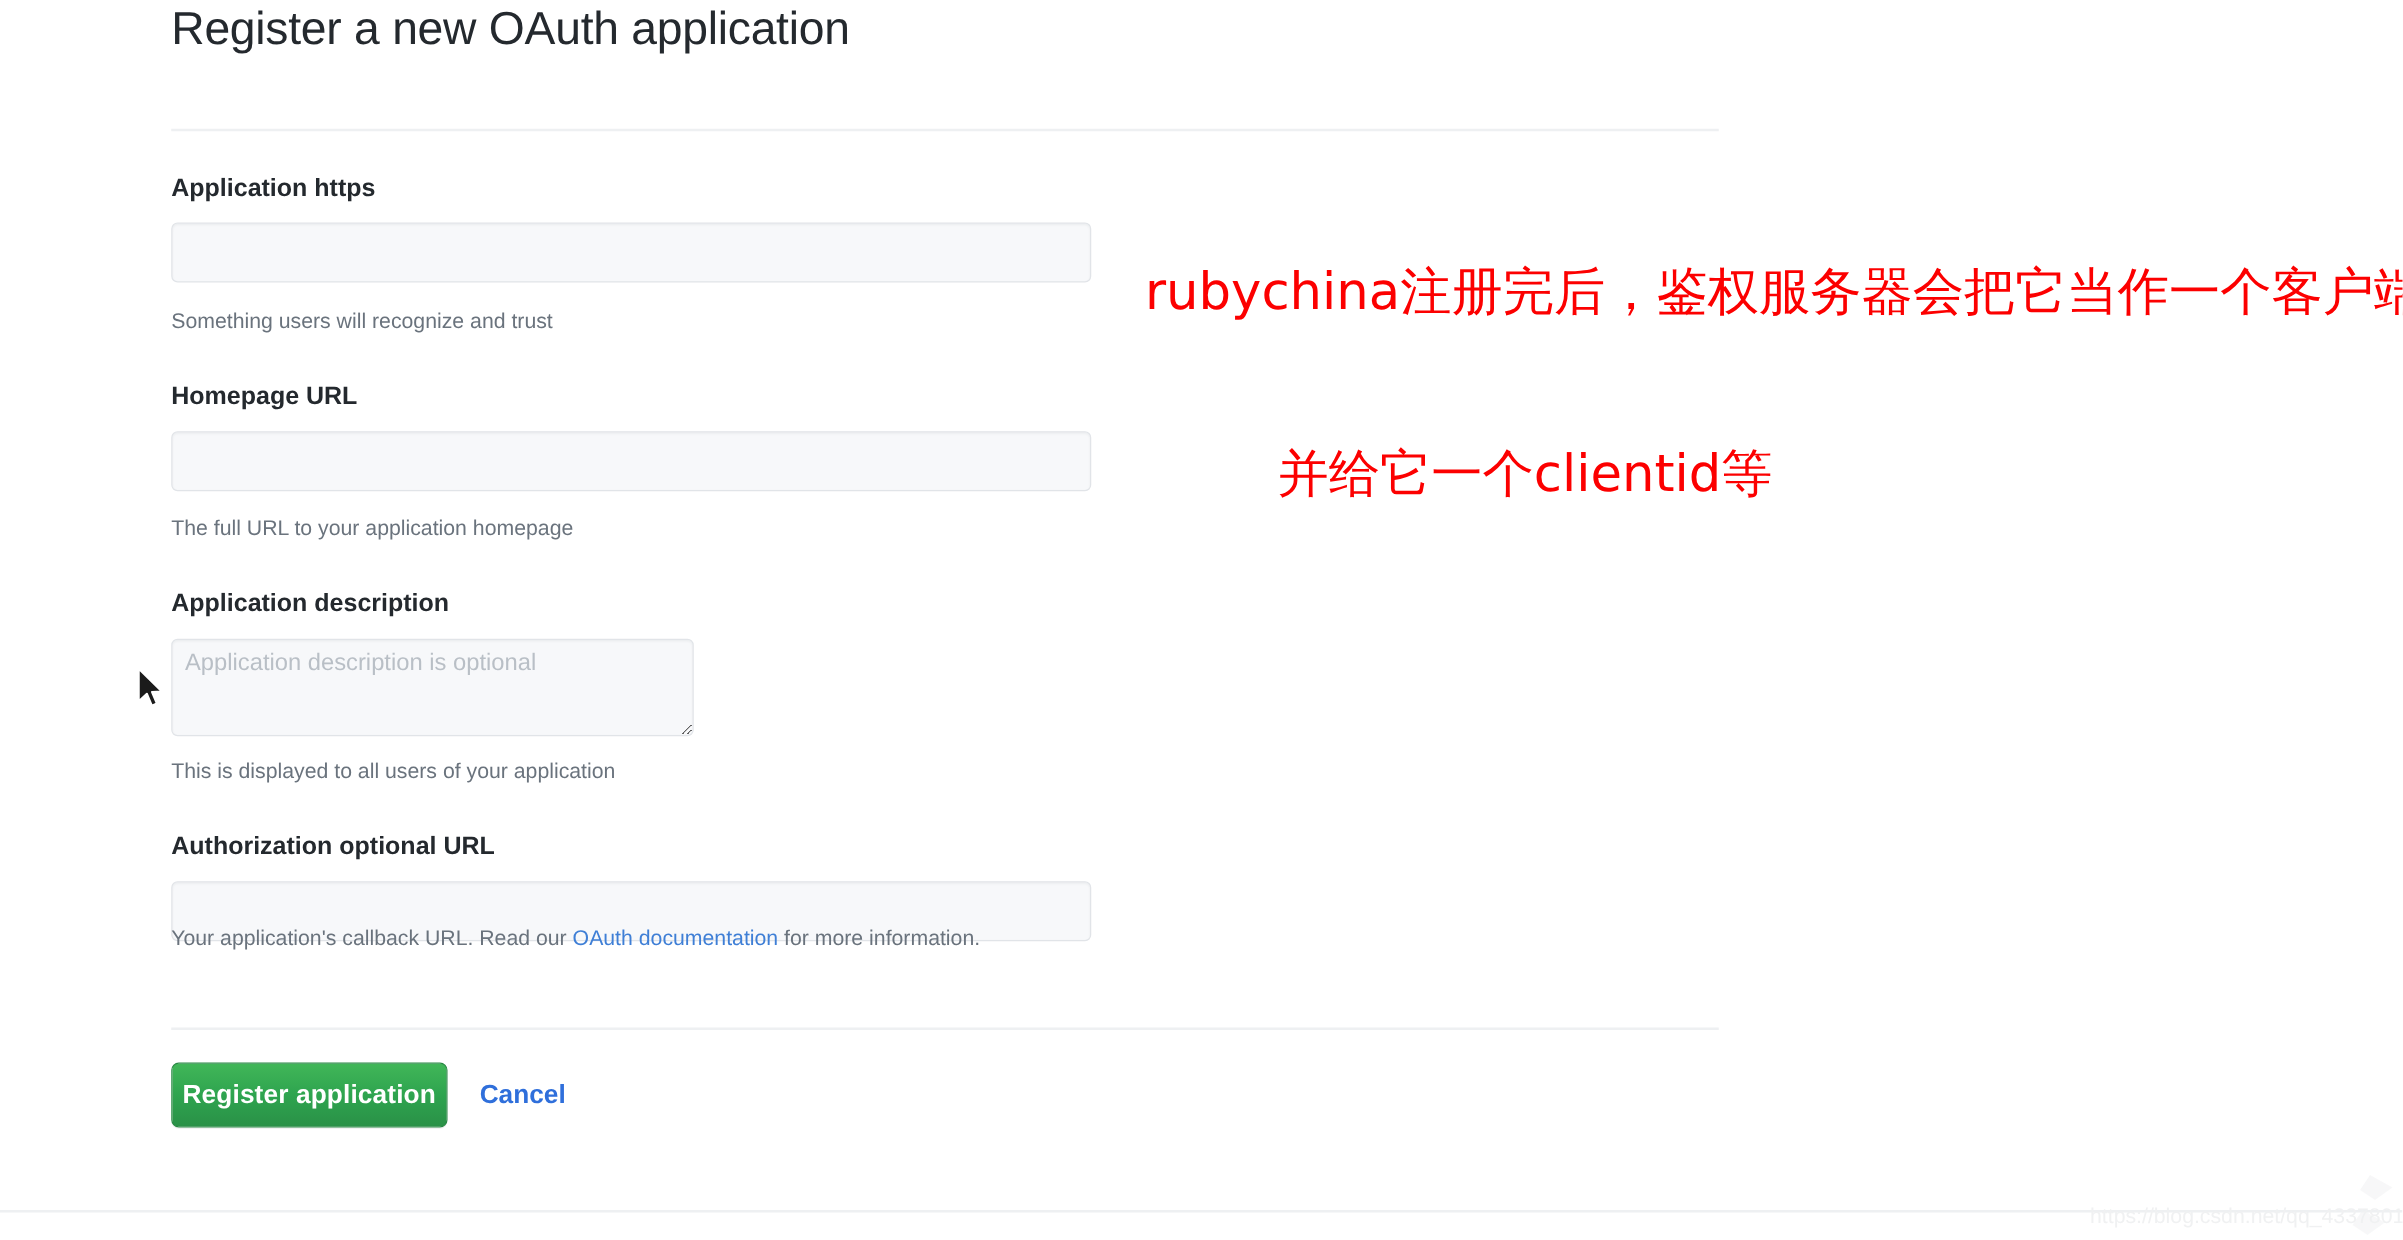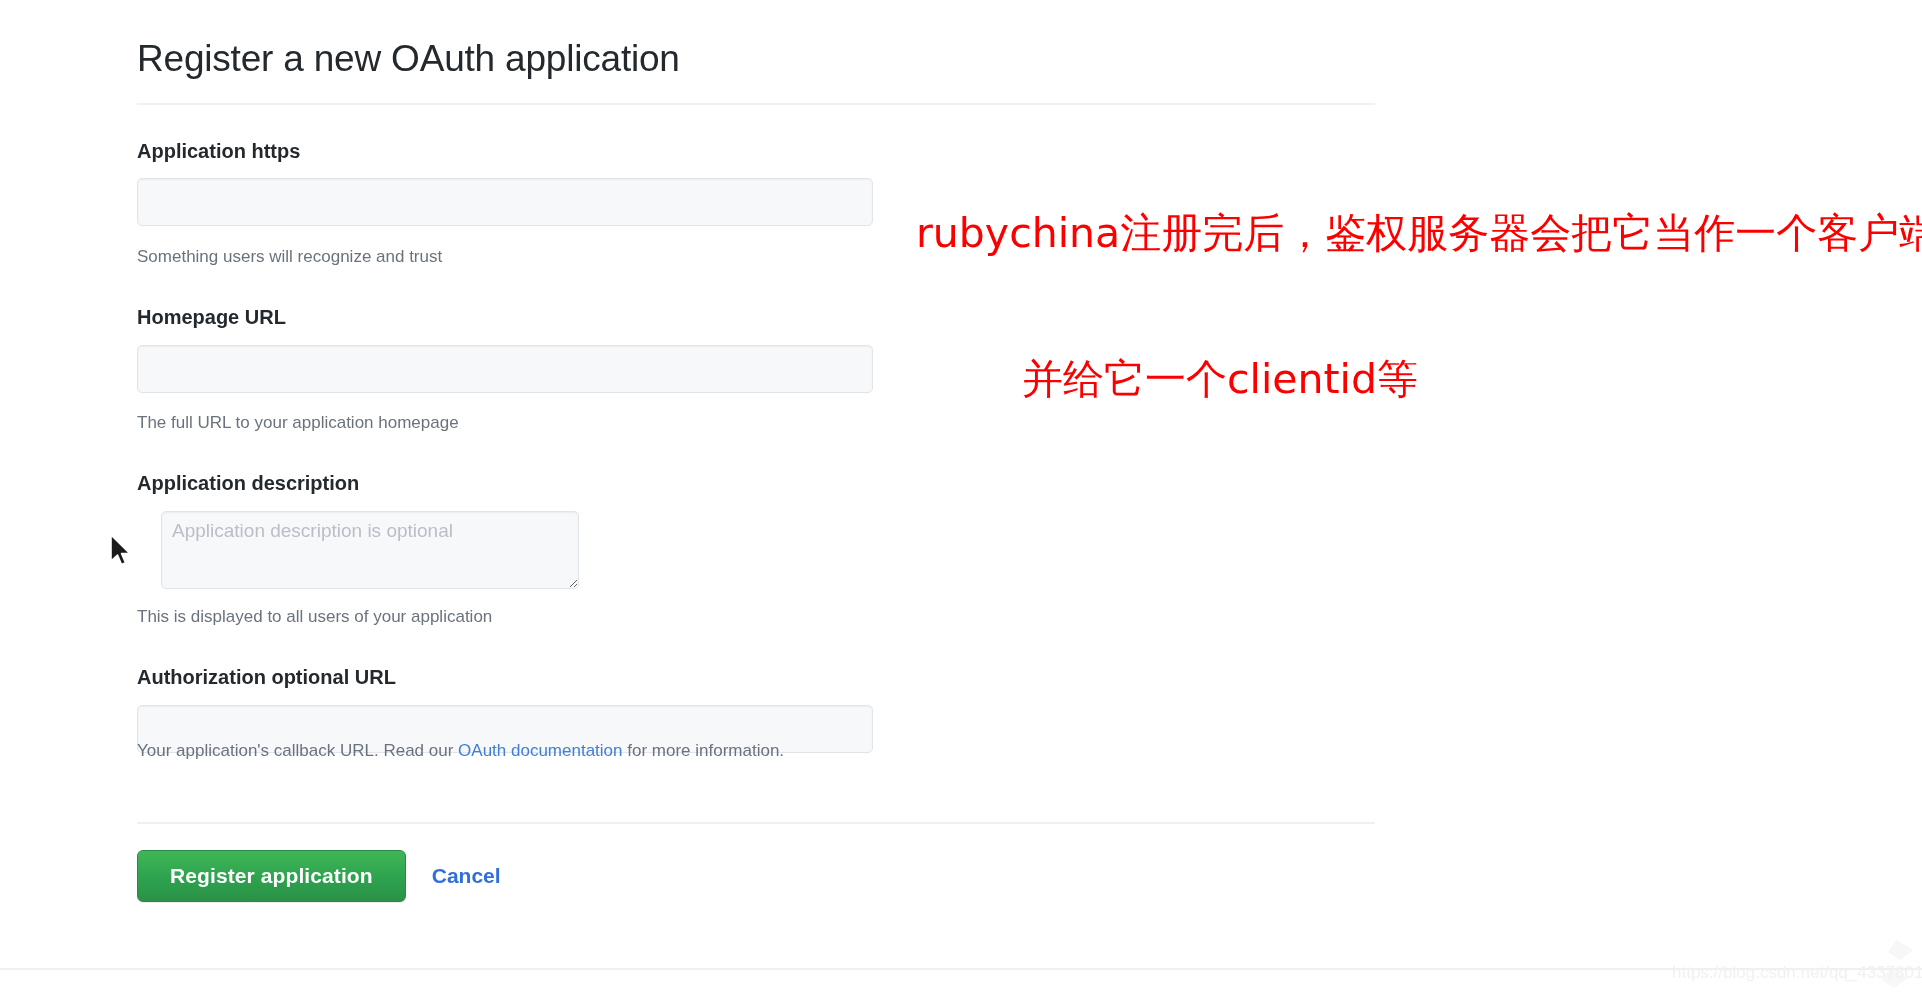--- a/index.html
+++ b/index.html
@@ -23,21 +23,20 @@
     top: 0px;
     width: 1240px;
   }
 
   .page-title {
     font-size: 37px;
     font-weight: 400;
     color: #24292e;
     letter-spacing: -0.2px;
     margin: 0;
-    padding-top: 36px;
     line-height: 1.25;
   }
 
   .rule {
     height: 1px;
     background: #eaecef;
     border: 0;
     margin: 0;
   }
   #title-rule {
@@ -108,21 +107,20 @@
     border: 1px solid #e1e4e8;
     border-radius: 5px;
     box-shadow: inset 0 1px 2px rgba(27,31,35,0.055);
     font-family: inherit;
     font-size: 19px;
     color: #24292e;
     padding: 8px 10px;
     outline: none;
     resize: both;
     overflow: hidden;
-    margin-left: 24px;
   }
   .text-area::placeholder { color: #b9bfc6; }
   .text-input::placeholder { color: #b9bfc6; }
 
   
   #lbl-app-name      { position:absolute; left:137px; top:139px; }
   #in-app-name       { position:absolute; left:137px; top:178px; }
   #note-app-name     { position:absolute; left:137px; top:246px; }
 
   #lbl-homepage      { position:absolute; left:137px; top:305px; }
@@ -136,21 +134,21 @@
   #lbl-callback      { position:absolute; left:137px; top:665px; }
   #in-callback       { position:absolute; left:137px; top:705px; }
   #note-callback     { position:absolute; left:137px; top:740px; }
 
   
   #actions { position:absolute; left:137px; top:850px; display:flex; align-items:center; gap:26px; }
 
   .btn-primary {
     box-sizing: border-box;
     height: 52px;
-    padding: 0 32px;
+    padding: 0 8px;
     background: linear-gradient(180deg,#41b658 0%,#2ea44f 50%,#2a9147 100%);
     border: 1px solid #2a8a45;
     border-radius: 6px;
     color: #ffffff;
     font-family: inherit;
     font-size: 21px;
     font-weight: 700;
     letter-spacing: 0.1px;
     cursor: pointer;
     box-shadow: 0 1px 0 rgba(27,31,35,0.08);

